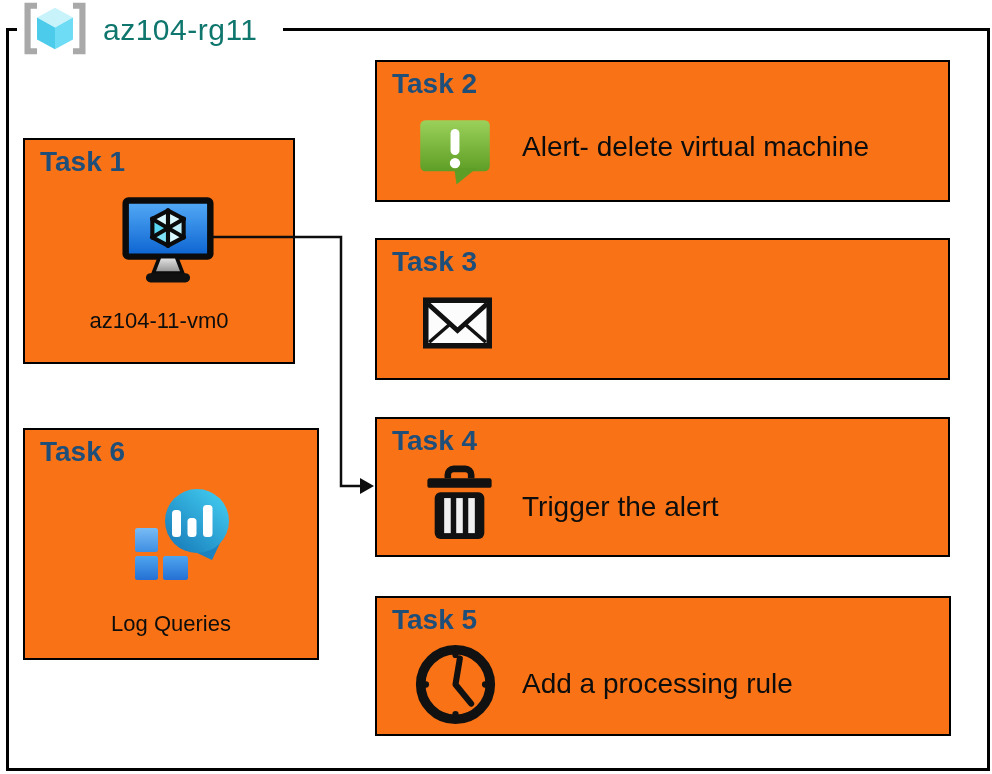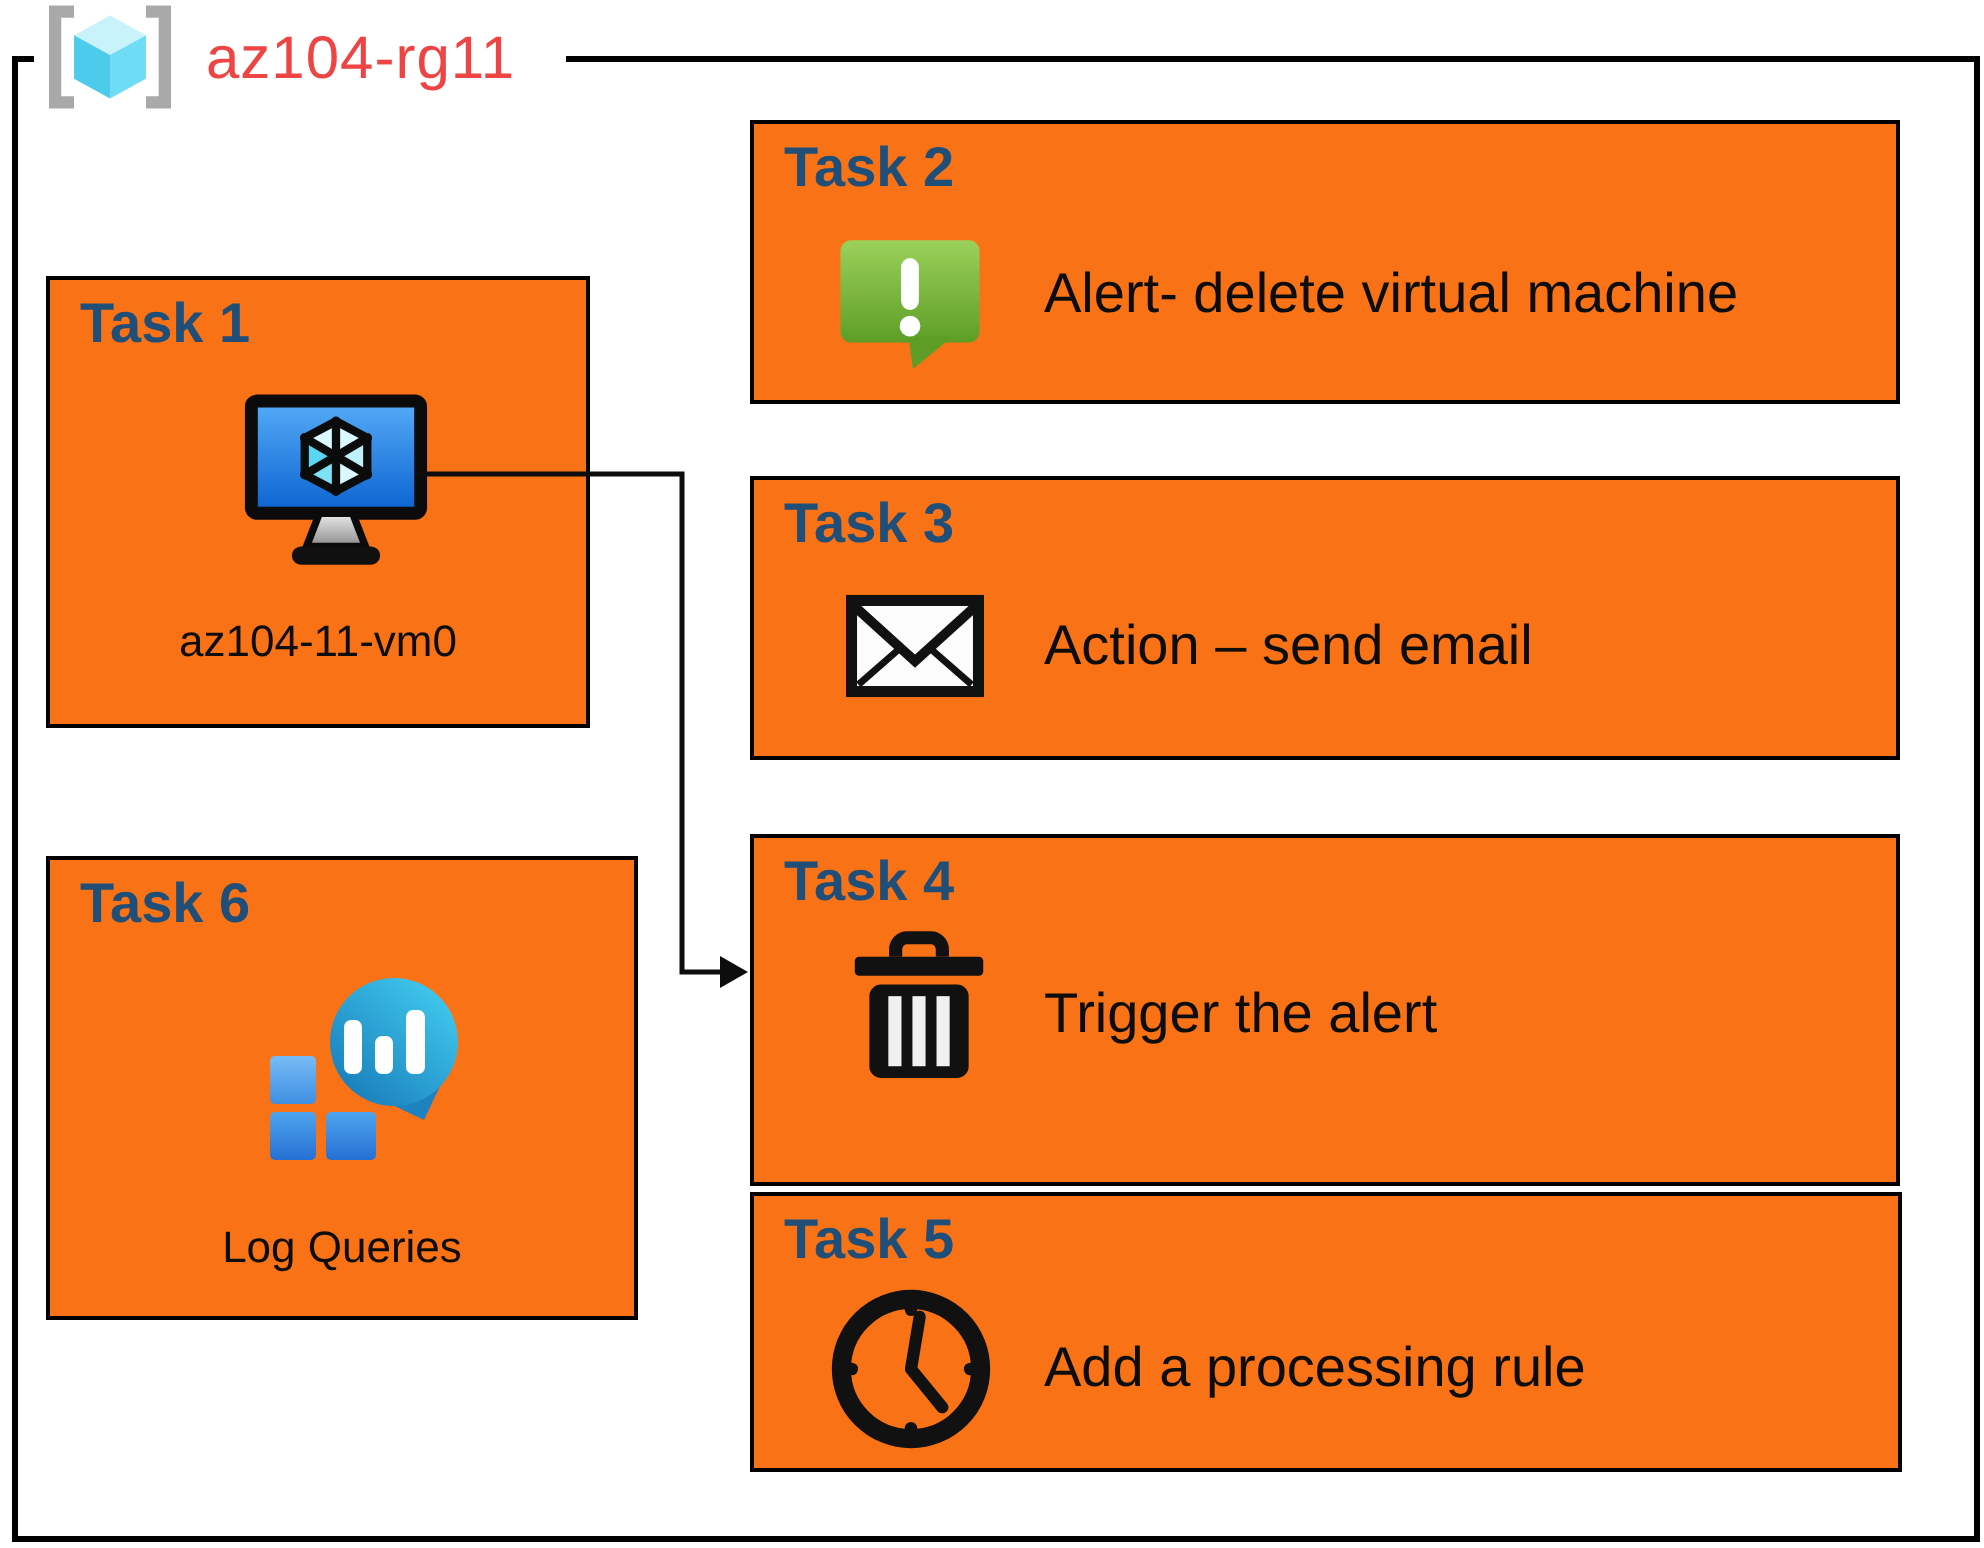--- a/index.html
+++ b/index.html
@@ -7,31 +7,31 @@
     position:relative;width:992px;height:774px;background:#ffffff;
     font-family:"Liberation Sans","DejaVu Sans",sans-serif;overflow:hidden;
   }
   .outer{
     position:absolute;left:6px;top:28px;width:984px;height:743px;
     border:3px solid #000;box-sizing:border-box;background:#fff;
   }
   .title-mask{position:absolute;left:17px;top:25px;width:266px;height:10px;background:#fff;}
   .rg-icon{position:absolute;left:20px;top:2px;width:70px;height:53px;}
   .rg-label{
-    position:absolute;left:103px;top:13px;font-size:30px;color:#ef4444;
+    position:absolute;left:103px;top:13px;font-size:30px;color:#0f766e;
     white-space:nowrap;letter-spacing:0.5px;
   }
   .box{
     position:absolute;background:#f97316;border:2px solid #000;box-sizing:border-box;
   }
   .box-t1{left:23px;top:138px;width:272px;height:226px;}
   .box-t6{left:23px;top:428px;width:296px;height:232px;}
   .box-t2{left:375px;top:60px;width:575px;height:142px;}
   .box-t3{left:375px;top:238px;width:575px;height:142px;}
-  .box-t4{left:375px;top:417px;width:575px;height:176px;}
+  .box-t4{left:375px;top:417px;width:575px;height:140px;}
   .box-t5{left:375px;top:596px;width:576px;height:140px;}
   .heading{
     position:absolute;left:15px;top:6px;font-size:28px;font-weight:bold;
     color:#1F4E79;white-space:nowrap;
   }
   .row-label{
     position:absolute;left:145px;font-size:28px;color:#0d0d0d;white-space:nowrap;
     line-height:34px;
   }
   .center-label{
@@ -170,21 +170,20 @@
   <div class="box box-t3">
     <div class="heading">Task 3</div>
     <div class="icon icon-mail">
       <svg viewBox="0 0 100 74" width="69" height="52">
         <rect x="4" y="4" width="92" height="66" fill="#FCFCFC" stroke="#111111" stroke-width="8"></rect>
         <polyline points="7,9 50,48 93,9" fill="none" stroke="#111111" stroke-width="7"></polyline>
         <line x1="9" y1="65" x2="41" y2="37" stroke="#111111" stroke-width="5"></line>
         <line x1="91" y1="65" x2="59" y2="37" stroke="#111111" stroke-width="5"></line>
       </svg>
     </div>
-    <div class="row-label lbl-t3">Action – send email</div>
   </div>
 
   <div class="box box-t4">
     <div class="heading">Task 4</div>
     <div class="icon icon-trash">
       <svg viewBox="0 0 100 108" width="73" height="80">
         <path d="M34,23 v-5 a8,8 0 0 1 8,-8 h16 a8,8 0 0 1 8,8 v5" fill="none" stroke="#111111" stroke-width="9"></path>
         <rect x="6" y="23" width="88" height="13" rx="3" fill="#111111"></rect>
         <rect x="16" y="42" width="68" height="64" rx="8" fill="#111111"></rect>
         <g fill="#F0F0F0">

